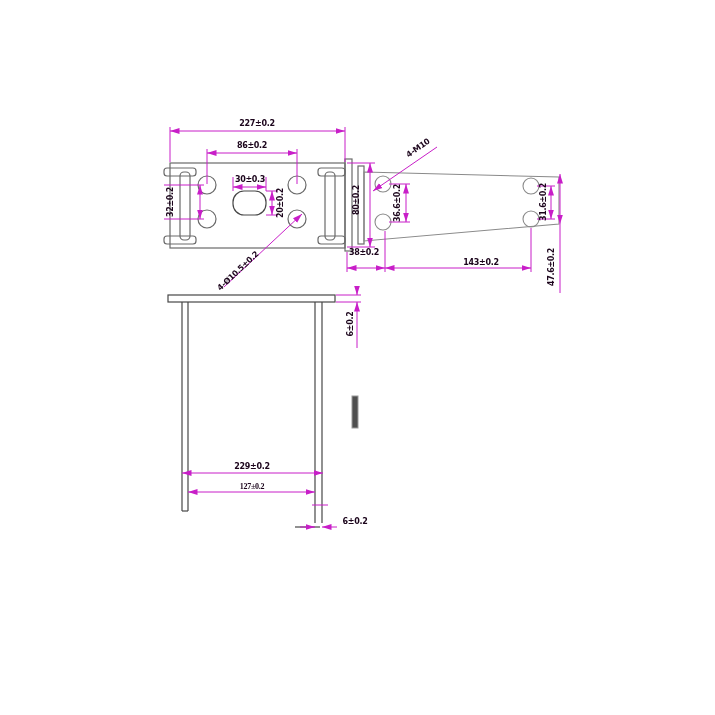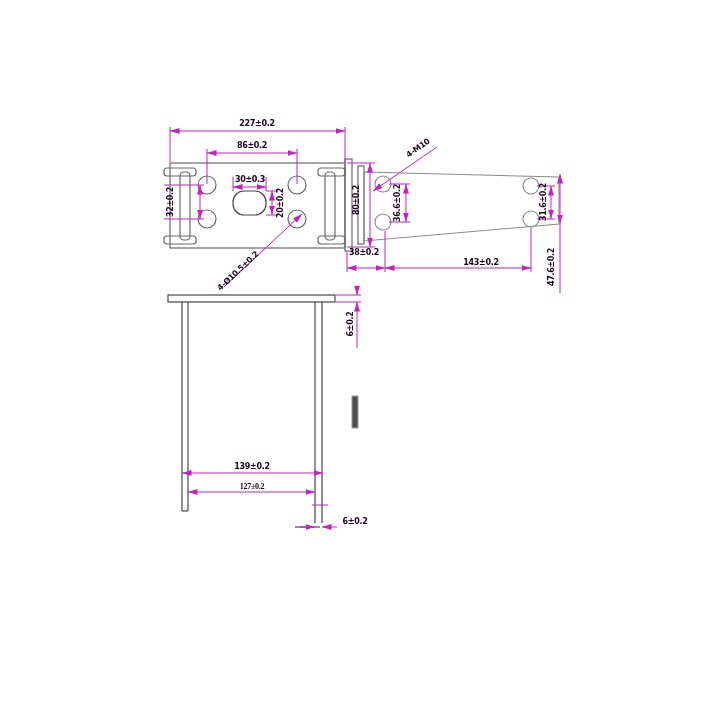--- a/index.html
+++ b/index.html
@@ -160,17 +160,17 @@
 
   <div class="dimlabel rot90" style="left:356px;top:200px;">80±0.2</div>
   <div class="dimlabel rotL2" style="left:418px;top:148px;">4-M10</div>
   <div class="dimlabel rot90" style="left:397px;top:203px;">36.6±0.2</div>
   <div class="dimlabel rot90" style="left:543px;top:202px;">31.6±0.2</div>
   <div class="dimlabel rot90" style="left:551px;top:267px;">47.6±0.2</div>
   <div class="dimlabel" style="left:364px;top:252px;">38±0.2</div>
   <div class="dimlabel" style="left:458px;top:262px;margin-left:23px;">143±0.2</div>
 
   <div class="dimlabel rot90" style="left:350px;top:324px;">6±0.2</div>
-  <div class="dimlabel" style="left:252px;top:466px;">139±0.2</div>
+  <div class="dimlabel" style="left:252px;top:466px;">229±0.2</div>
   <div class="dimlabel" style="left:252px;top:486px;font-family:Liberation Serif, serif;">127±0.2</div>
   <div class="dimlabel" style="left:355px;top:521px;">6±0.2</div>
 
 </div>
 
 </body></html>

